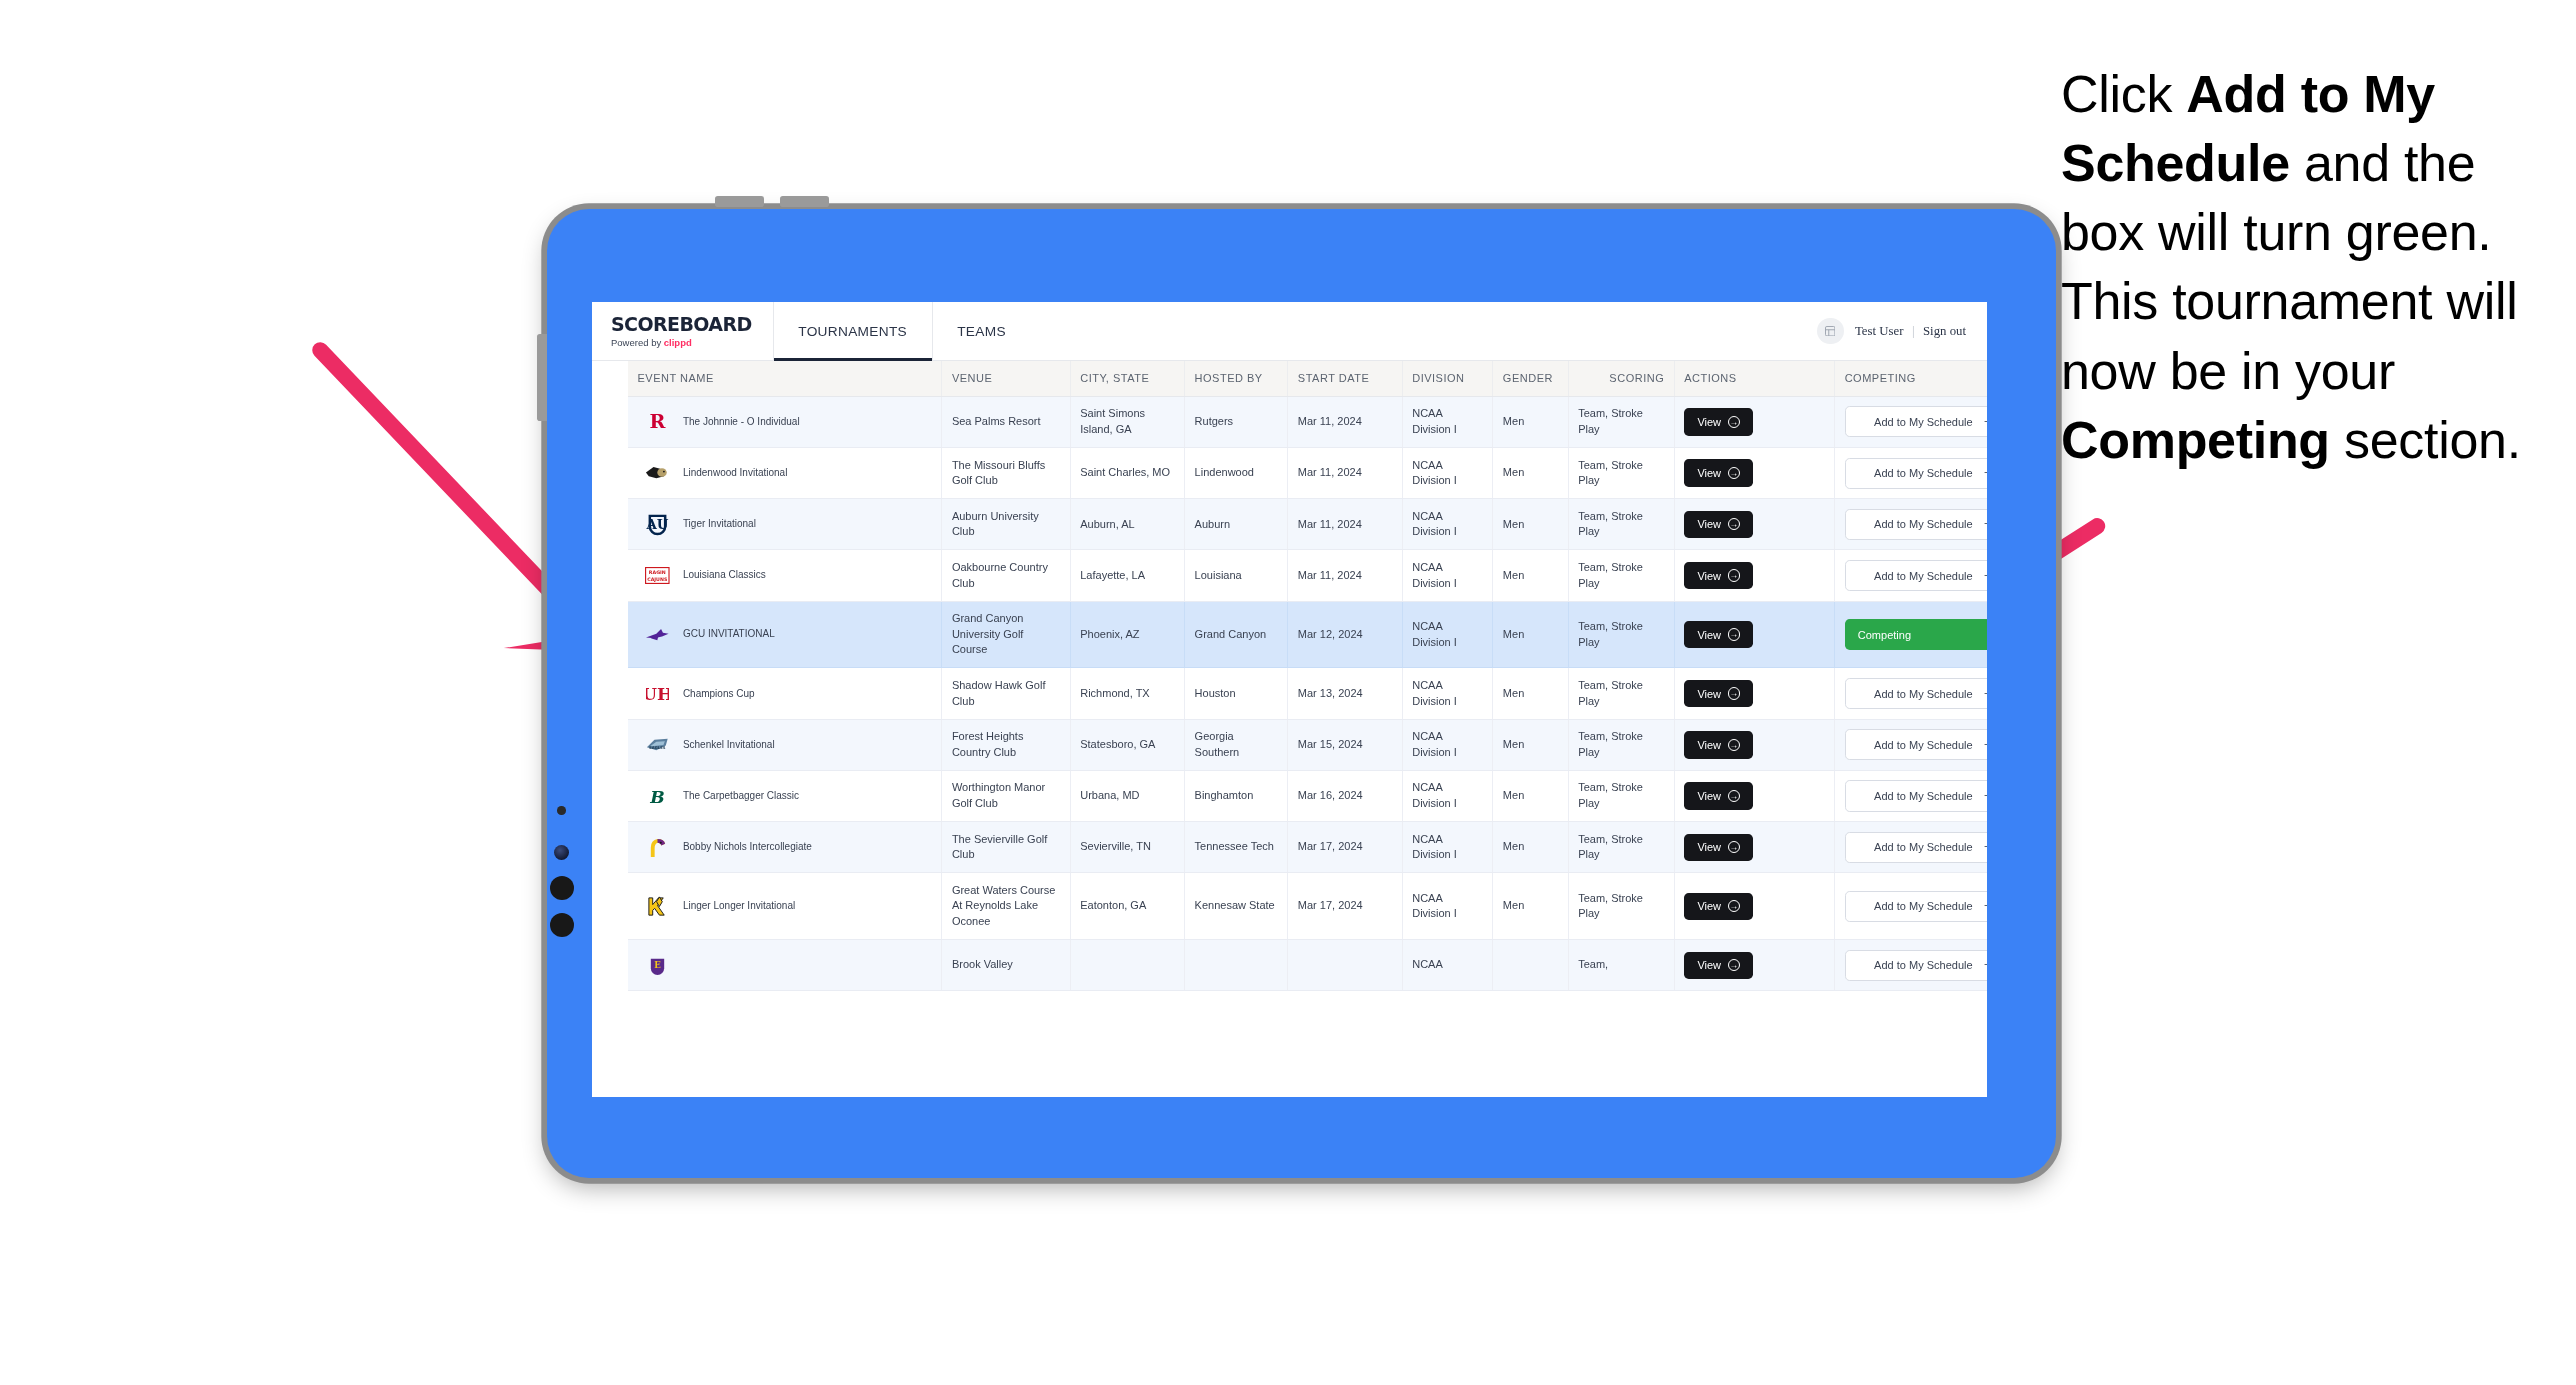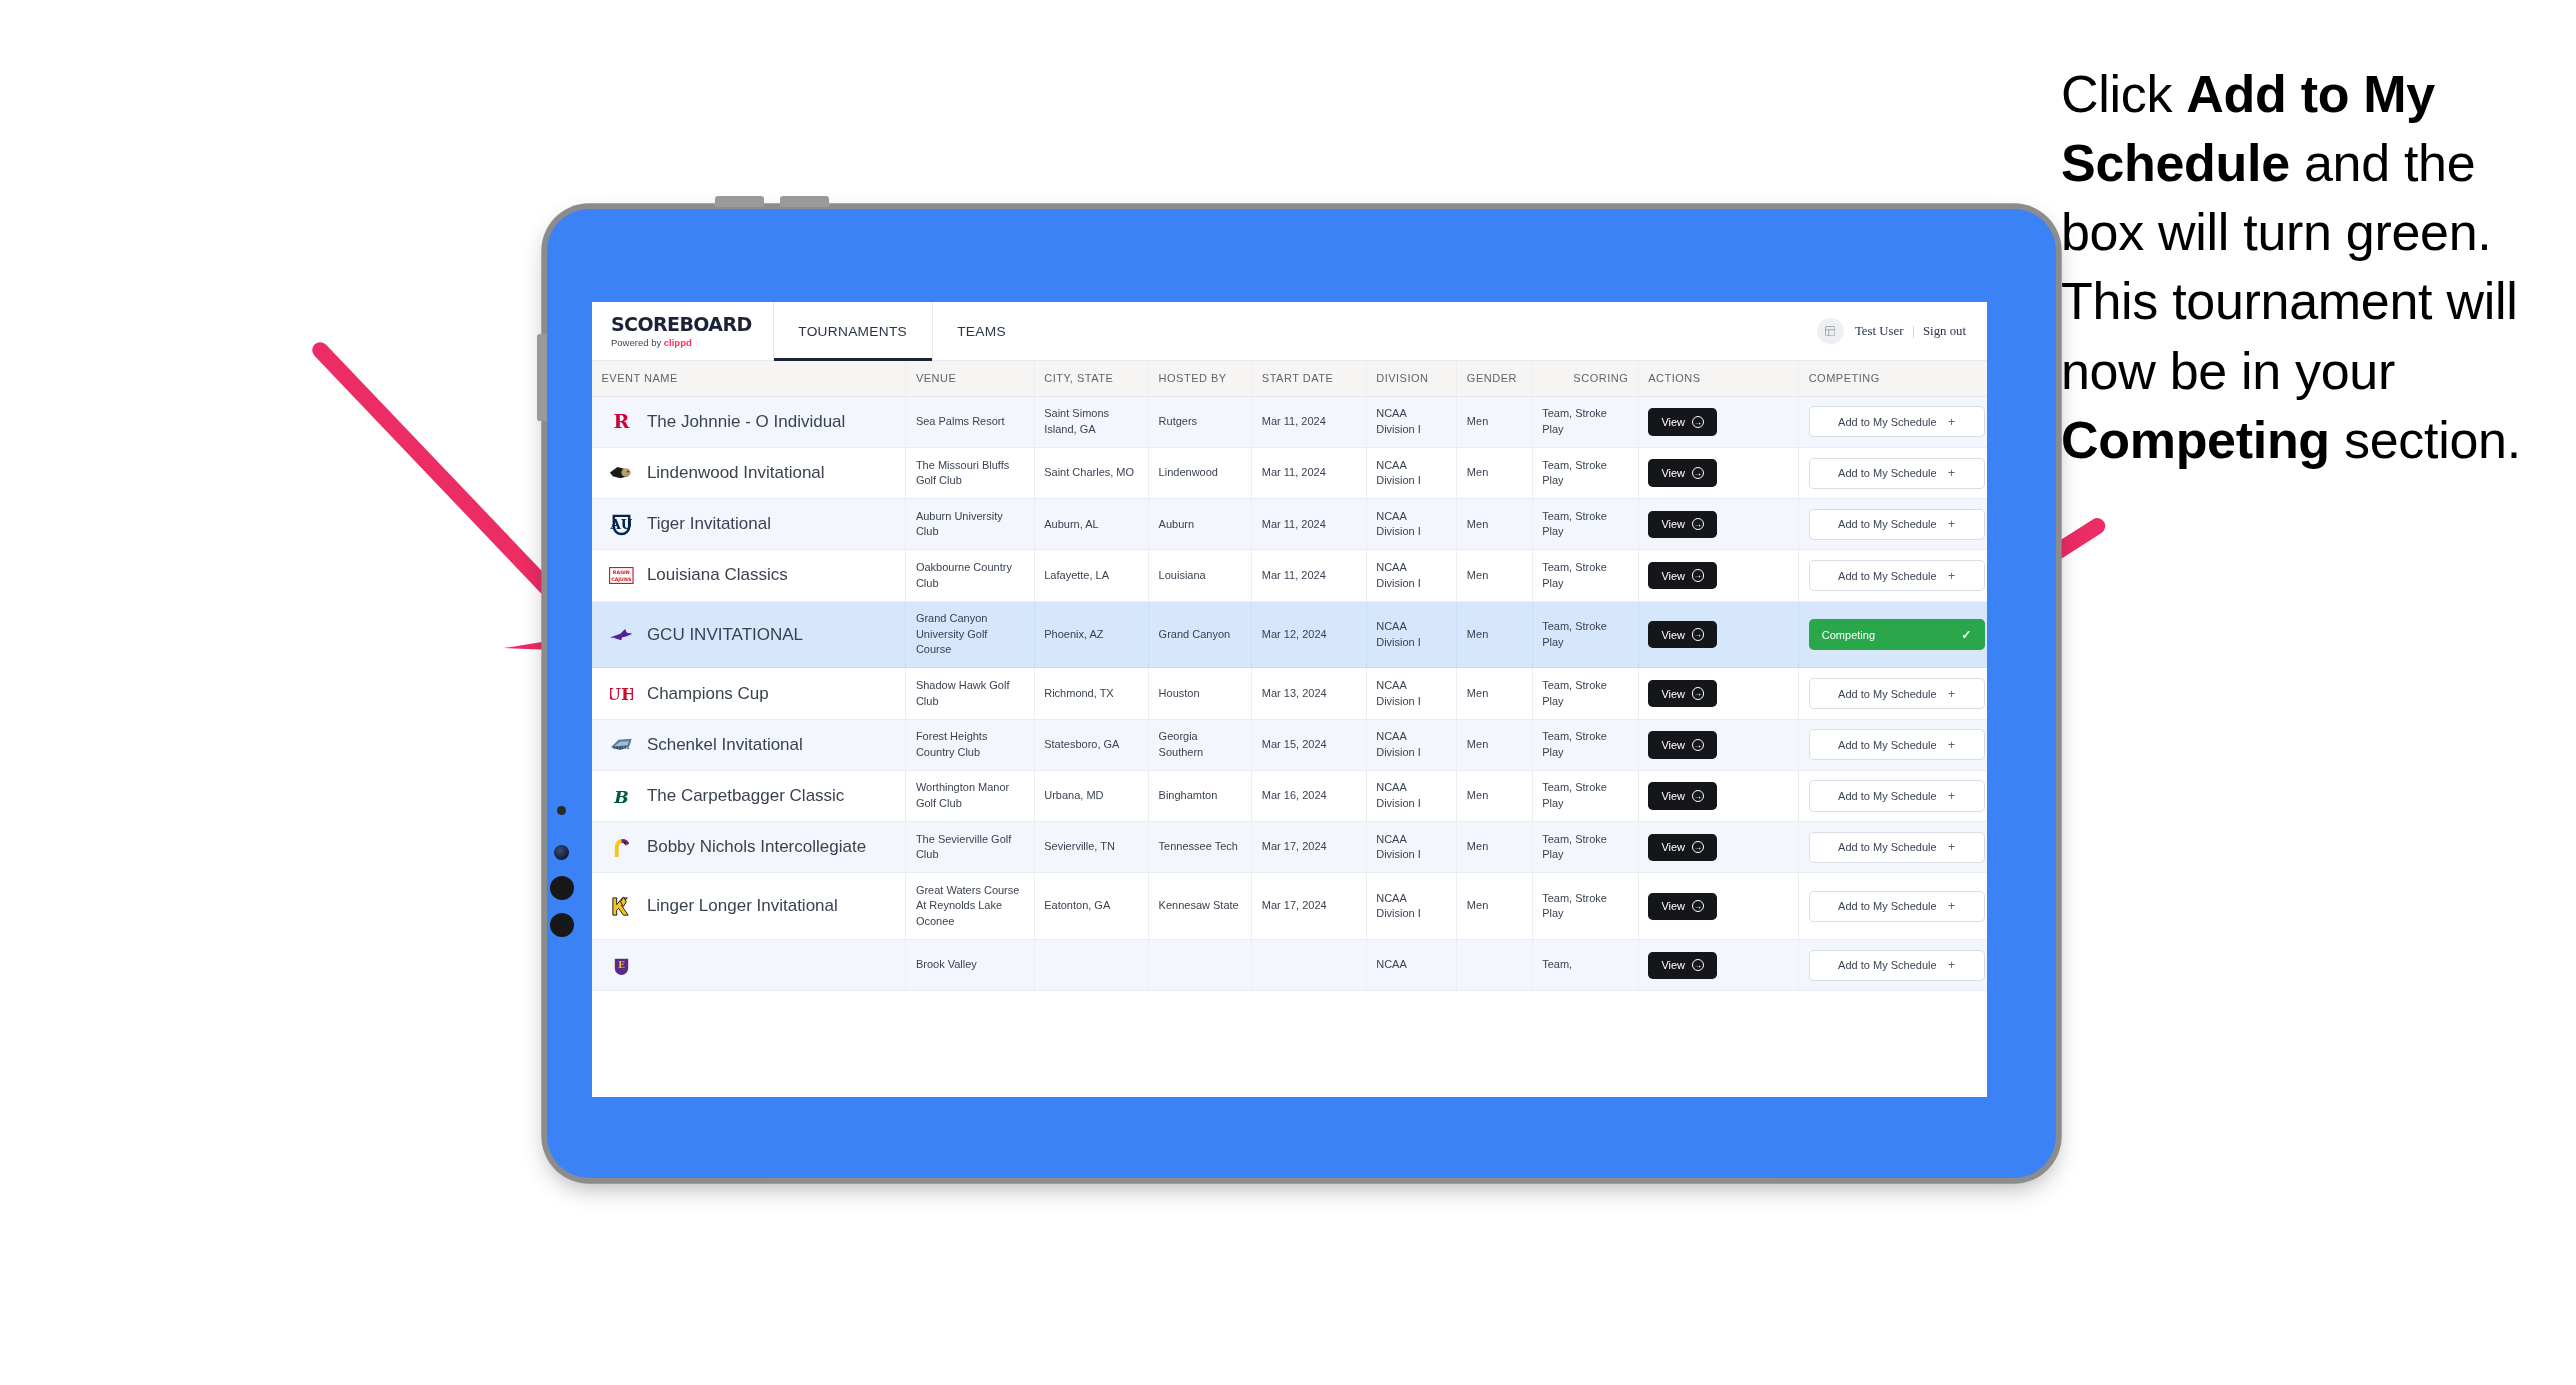--- a/index.html
+++ b/index.html
@@ -131,21 +131,21 @@
     background: #eef0f3;
     display: flex; align-items: center; justify-content: center;
     color: #9aa1ad; font-size: 12.3px;
   }
   #user-area { font-size: 12.8px; color: #2b3447; display: flex; gap: 8.5px; align-items: center; }
   #user-area .sep { color: #b9bfc9; }
   #signout-link { cursor: pointer; }
 
   
   #table-wrap { height: calc(100% - 59px); overflow: hidden; }
-  table { width: 100%; border-collapse: collapse; table-layout: fixed; }
+  table { width: 100%; border-collapse: collapse; table-layout: fixed; margin-left: 36px; }
   thead th {
     background: #f6f5f3;
     color: #5c6470;
     font-size: 11px;
     font-weight: 400;
     letter-spacing: 0.5px;
     text-align: left;
     padding: 11.4px 9.5px;
     border-bottom: 0.9px solid #e6e8ec;
     border-right: 0.9px solid #ecedef;
@@ -161,21 +161,21 @@
     vertical-align: middle;
     line-height: 1.42;
   }
   tbody td:last-child { border-right: none; }
   tbody tr { background: #ffffff; }
   tbody tr.alt { background: #f3f7fd; }
   tbody tr.selected { background: #d6e6fb; }
   tbody tr.selected td { border-bottom-color: #c7dcf7; border-right-color: #c8ddf7; }
 
   .evt-cell { display: flex; align-items: center; gap: 13.2px; padding-left: 7.6px; }
-  .evt-name { font-size: 17px; color: #3a4252; }
+  .evt-name { font-size: 10px; color: #3a4252; }
 
   
   col.c-event  { width: 22.5%; }
   col.c-venue  { width: 9.2%; }
   col.c-city   { width: 8.2%; }
   col.c-host   { width: 7.4%; }
   col.c-date   { width: 8.2%; }
   col.c-div    { width: 6.5%; }
   col.c-gender { width: 5.4%; }
   col.c-score  { width: 7.6%; }

